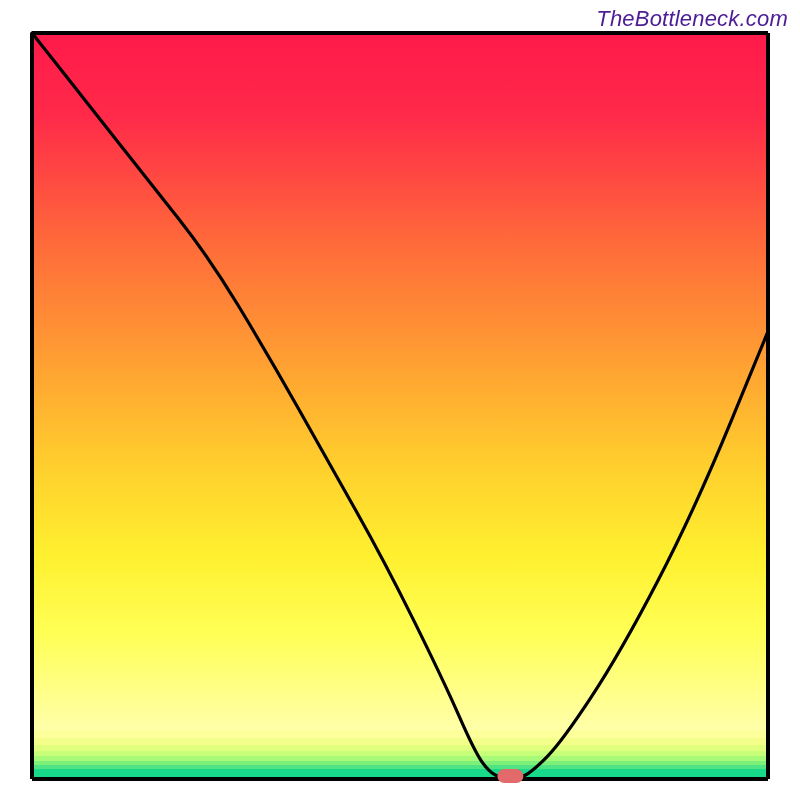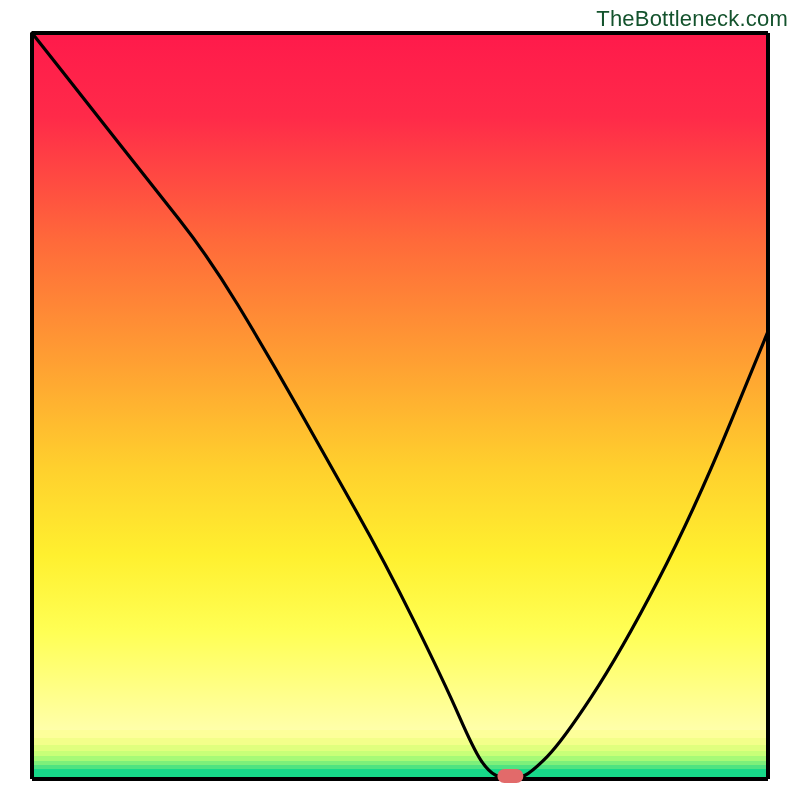--- a/index.html
+++ b/index.html
@@ -13,24 +13,25 @@
   .container {
     position: relative;
     width: 800px;
     height: 800px;
   }
   .attribution {
     position: absolute;
     top: 6px;
     right: 12px;
     font-size: 22px;
-    color: #14532d;
+    color: #4c1d95;
     font-weight: 500;
     letter-spacing: 0.2px;
     z-index: 10;
+    font-style: italic;
   }
   svg.chart {
     position: absolute;
     left: 0;
     top: 0;
   }
 </style>
 </head>
 <body>
 <div class="container">

